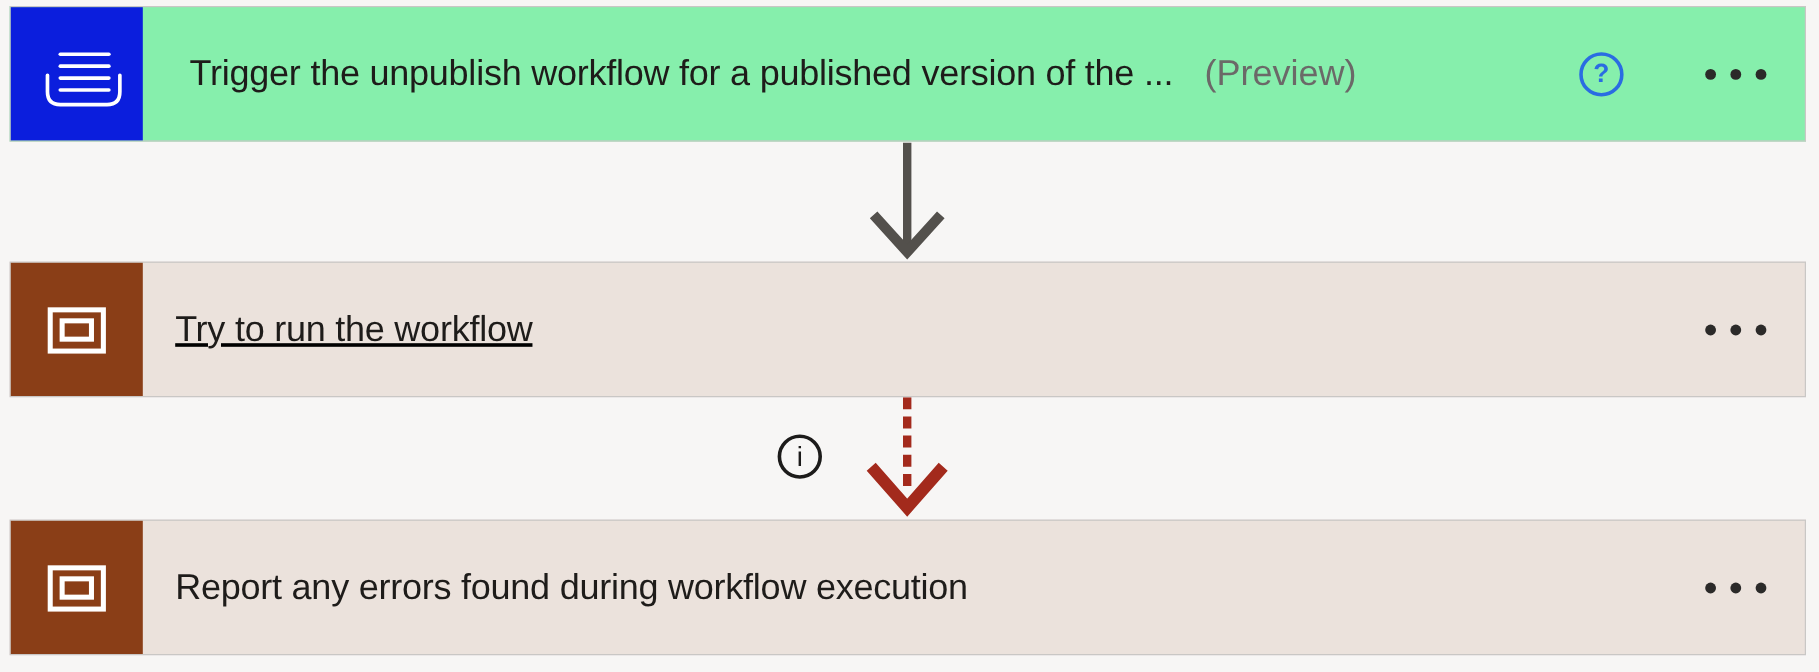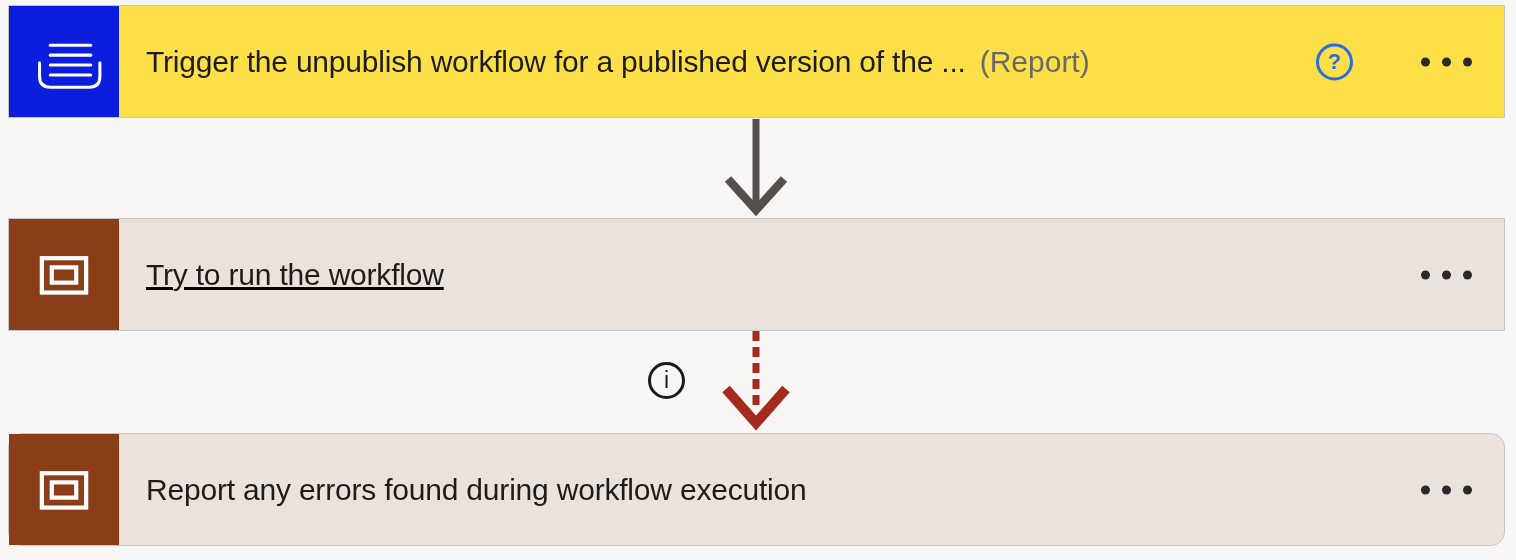--- a/index.html
+++ b/index.html
@@ -55,34 +55,34 @@
     border:3px solid #1c1b1a;color:#1c1b1a;
     display:flex;align-items:center;justify-content:center;
     font-size:23px;line-height:1;cursor:pointer;
   }
 </style>
 </head>
 <body>
 
 <div class="canvas">
 
-  <div class="card card-trigger" style="background: #fde047;">
+  <div class="card card-trigger" style="background: #86efac; gap: 12px;">
     <div class="icon-tile" style="background: rgb(11, 30, 221);">
       <svg width="84" height="84" viewBox="0 0 110 110">
         <g stroke="#ffffff" fill="none">
           <line x1="37" y1="33" x2="90" y2="33" stroke-width="4" stroke-linecap="round"></line>
           <line x1="37" y1="46" x2="90" y2="46" stroke-width="4" stroke-linecap="round"></line>
           <line x1="37" y1="59" x2="90" y2="59" stroke-width="4" stroke-linecap="round"></line>
           <line x1="37" y1="72" x2="90" y2="72" stroke-width="4" stroke-linecap="round"></line>
           <path d="M23 56 L23 74 Q23 88 37 88 L88 88 Q102 88 102 74 L102 56" stroke-width="4" stroke-linecap="round"></path>
         </g>
       </svg>
     </div>
     <span class="title">Trigger the unpublish workflow for a published version of the ...</span>
-    <span class="preview">(Report)</span>
+    <span class="preview">(Preview)</span>
     <span class="help-badge">?</span>
     <span class="ellipsis">
       <span class="dot"></span>
       <span class="dot"></span>
       <span class="dot"></span>
     </span>
   </div>
 
   <div class="connector connector-1">
     <svg width="84" height="101" viewBox="0 0 84 101" fill="none" style="stroke: rgb(83, 80, 76);">
@@ -109,21 +109,21 @@
   </div>
 
   <div class="info-badge">i</div>
   <div class="connector connector-2">
     <svg width="84" height="101" viewBox="0 0 84 101" fill="none" style="stroke: rgb(163, 42, 28);">
       <line x1="42" y1="0" x2="42" y2="80" stroke-width="7" stroke-dasharray="10 6"></line>
       <path d="M12 58 L42 92 L72 58" stroke-width="10" fill="none"></path>
     </svg>
   </div>
 
-  <div class="card card-action-2" style="background: rgb(235, 226, 220); border-radius: 14px;">
+  <div class="card card-action-2" style="background: rgb(235, 226, 220);">
     <div class="icon-tile" style="background: rgb(138, 62, 23);">
       <svg width="84" height="84" viewBox="0 0 110 110">
         <g stroke="#ffffff" fill="none">
           <rect x="26" y="33" width="58" height="45" stroke-width="5.5"></rect>
           <rect x="39" y="45" width="32" height="20" stroke-width="5.5"></rect>
         </g>
       </svg>
     </div>
     <span class="title">Report any errors found during workflow execution</span>
     <span class="ellipsis">

